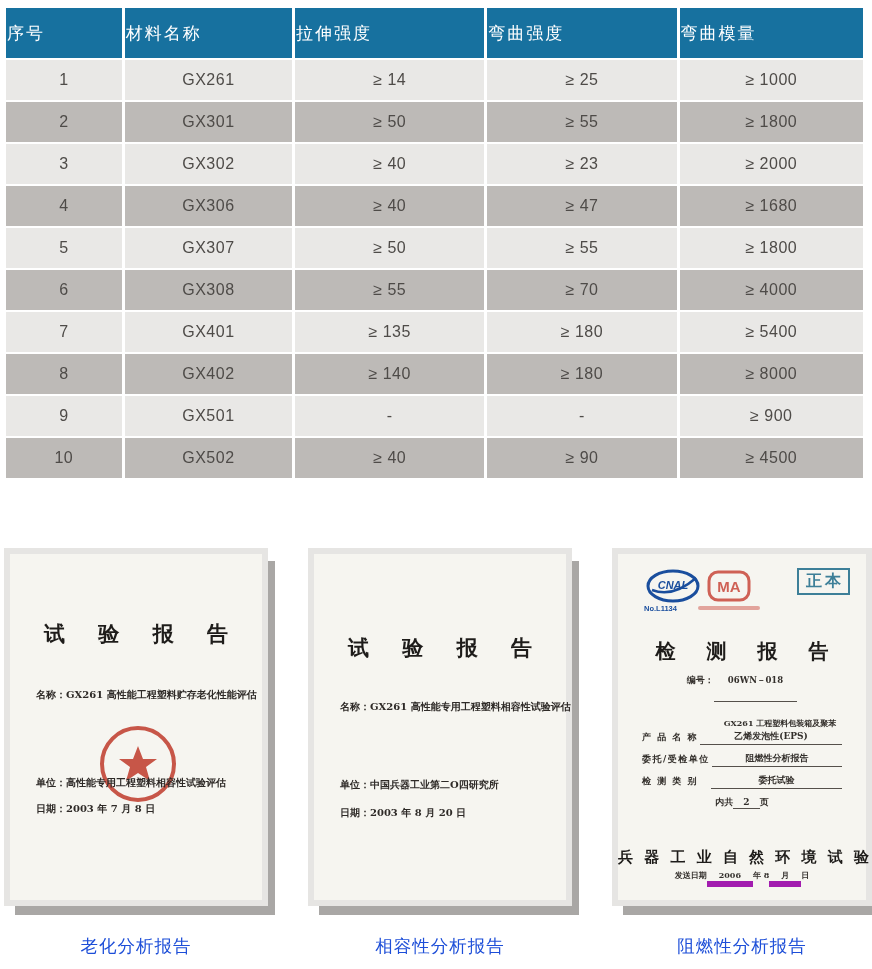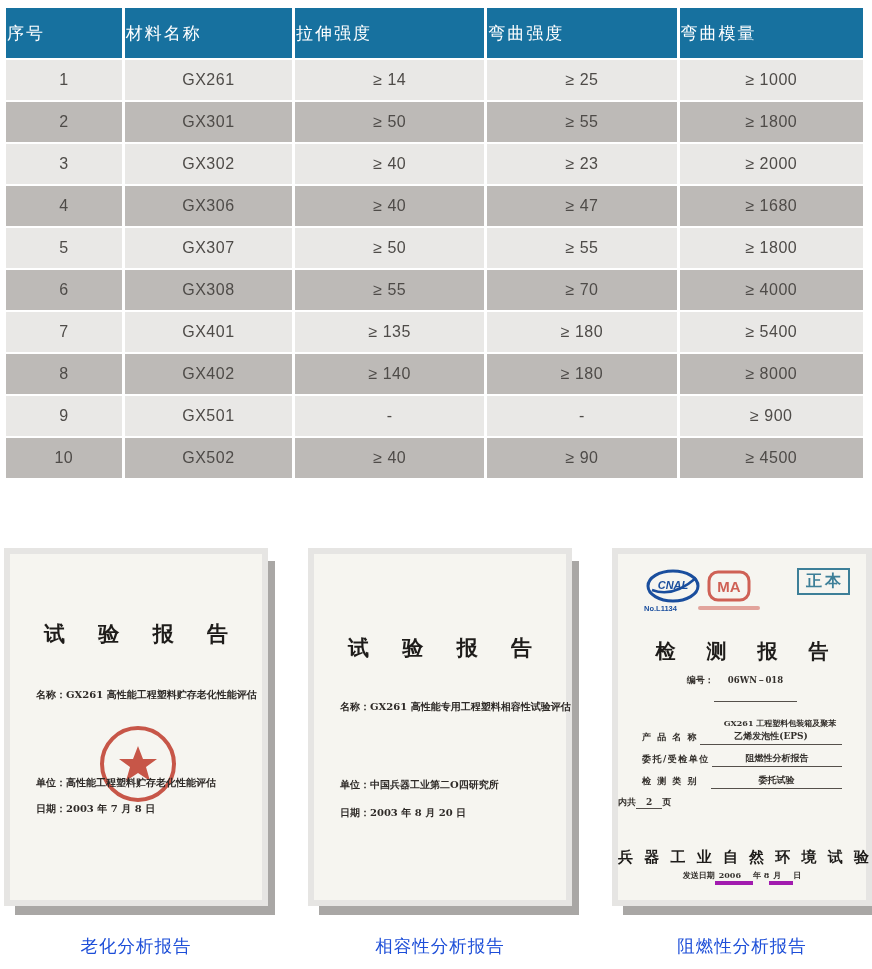--- a/index.html
+++ b/index.html
@@ -65,25 +65,25 @@
   }
   .serial-row{left:0;right:0;top:120px;text-align:center;font-size:9px;font-weight:bold;}
   .serial-row .u{border-bottom:1px solid #55504b;padding:0 14px 16px 14px;font-size:8.5px;}
   .prod-l1{left:96px;right:20px;top:164px;text-align:center;font-size:8px;font-weight:bold;white-space:nowrap;}
   .f-row{left:24px;right:24px;display:flex;align-items:center;font-size:9px;font-weight:bold;}
   .f-row .f-label{white-space:nowrap;letter-spacing:1.5px;margin-right:2px;}
   .f-row .f-value{flex:1;text-align:center;border-bottom:1px solid #55504b;padding-bottom:1px;white-space:nowrap;}
   .r-product{top:176px;}
   .r-client{top:198px;}
   .r-category{top:220px;gap:11px;}
-  .pages-row{left:0;right:0;top:242px;text-align:left;font-size:9px;font-weight:bold;}
+  .pages-row{left:0;right:0;top:242px;text-align:center;font-size:9px;font-weight:bold;}
   .pages-row .u{border-bottom:1px solid #55504b;padding:0 10px 1px 10px;}
   .org-row{left:0;right:0;top:294px;text-align:center;font-size:15px;font-weight:bold;letter-spacing:3px;white-space:nowrap;color:#1e1c1a;}
   .issue-row{left:0;right:0;top:316px;text-align:center;font-size:8px;font-weight:bold;}
-  .issue-row .u{border-bottom:4px solid #a21caf;padding:0 12px 1px 4px;}
+  .issue-row .u{border-bottom:6px solid #a21caf;padding:0 12px 1px 12px;}
 
   
   .caption{
     position:absolute;top:934px;text-align:center;font-size:17.5px;
     color:#1d4ed8;letter-spacing:1px;
   }
   .cap-1{left:4px;width:264px;}
   .cap-2{left:308px;width:264px;}
   .cap-3{left:612px;width:260px;}
 </style>
@@ -184,21 +184,21 @@
 <div class="doc doc-1">
   <div class="abs doc-title">试  验  报  告</div>
   <div class="abs fline l-name">
     <span>名称：</span><span>GX261 高性能工程塑料贮存老化性能评估</span>
   </div>
   <svg class="abs seal" viewBox="0 0 80 80">
     <circle cx="40" cy="40" r="36" fill="none" stroke="#bf3b2b" stroke-width="4"></circle>
     <polygon fill="#bf3b2b" points="40,22 45,35 59,35 48,43 52,57 40,49 28,57 32,43 21,35 35,35"></polygon>
   </svg>
   <div class="abs fline l-unit">
-    <span>单位：</span><span>高性能工程塑料贮存老化性能评估</span>
+    <span>单位：</span><span>高性能专用工程塑料相容性试验评估</span>
   </div>
   <div class="abs fline l-date">
     <span>日期：</span><span>2003 年 7 月 8 日</span>
   </div>
 </div>
 
 <div class="doc doc-2">
   <div class="abs doc-title">试  验  报  告</div>
   <div class="abs fline l-name">
     <span>名称：</span><span>GX261 高性能专用工程塑料相容性试验评估</span>

